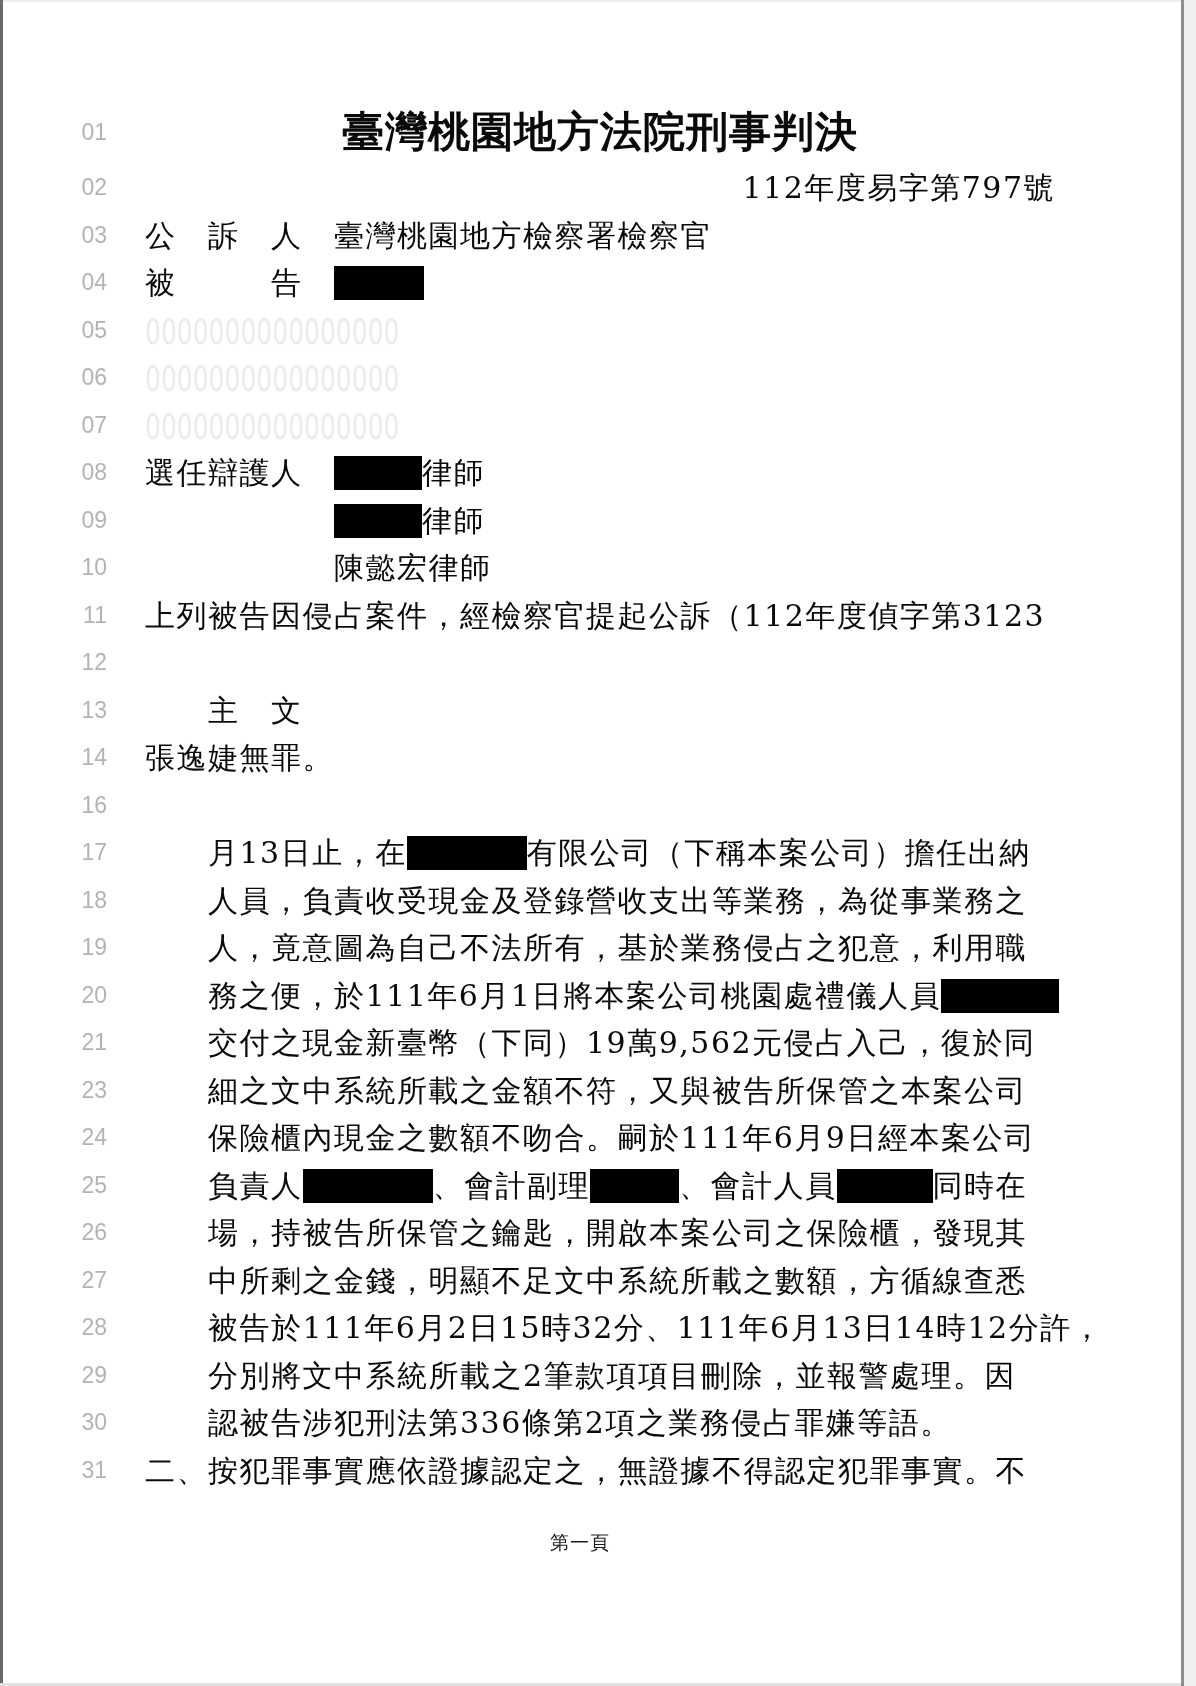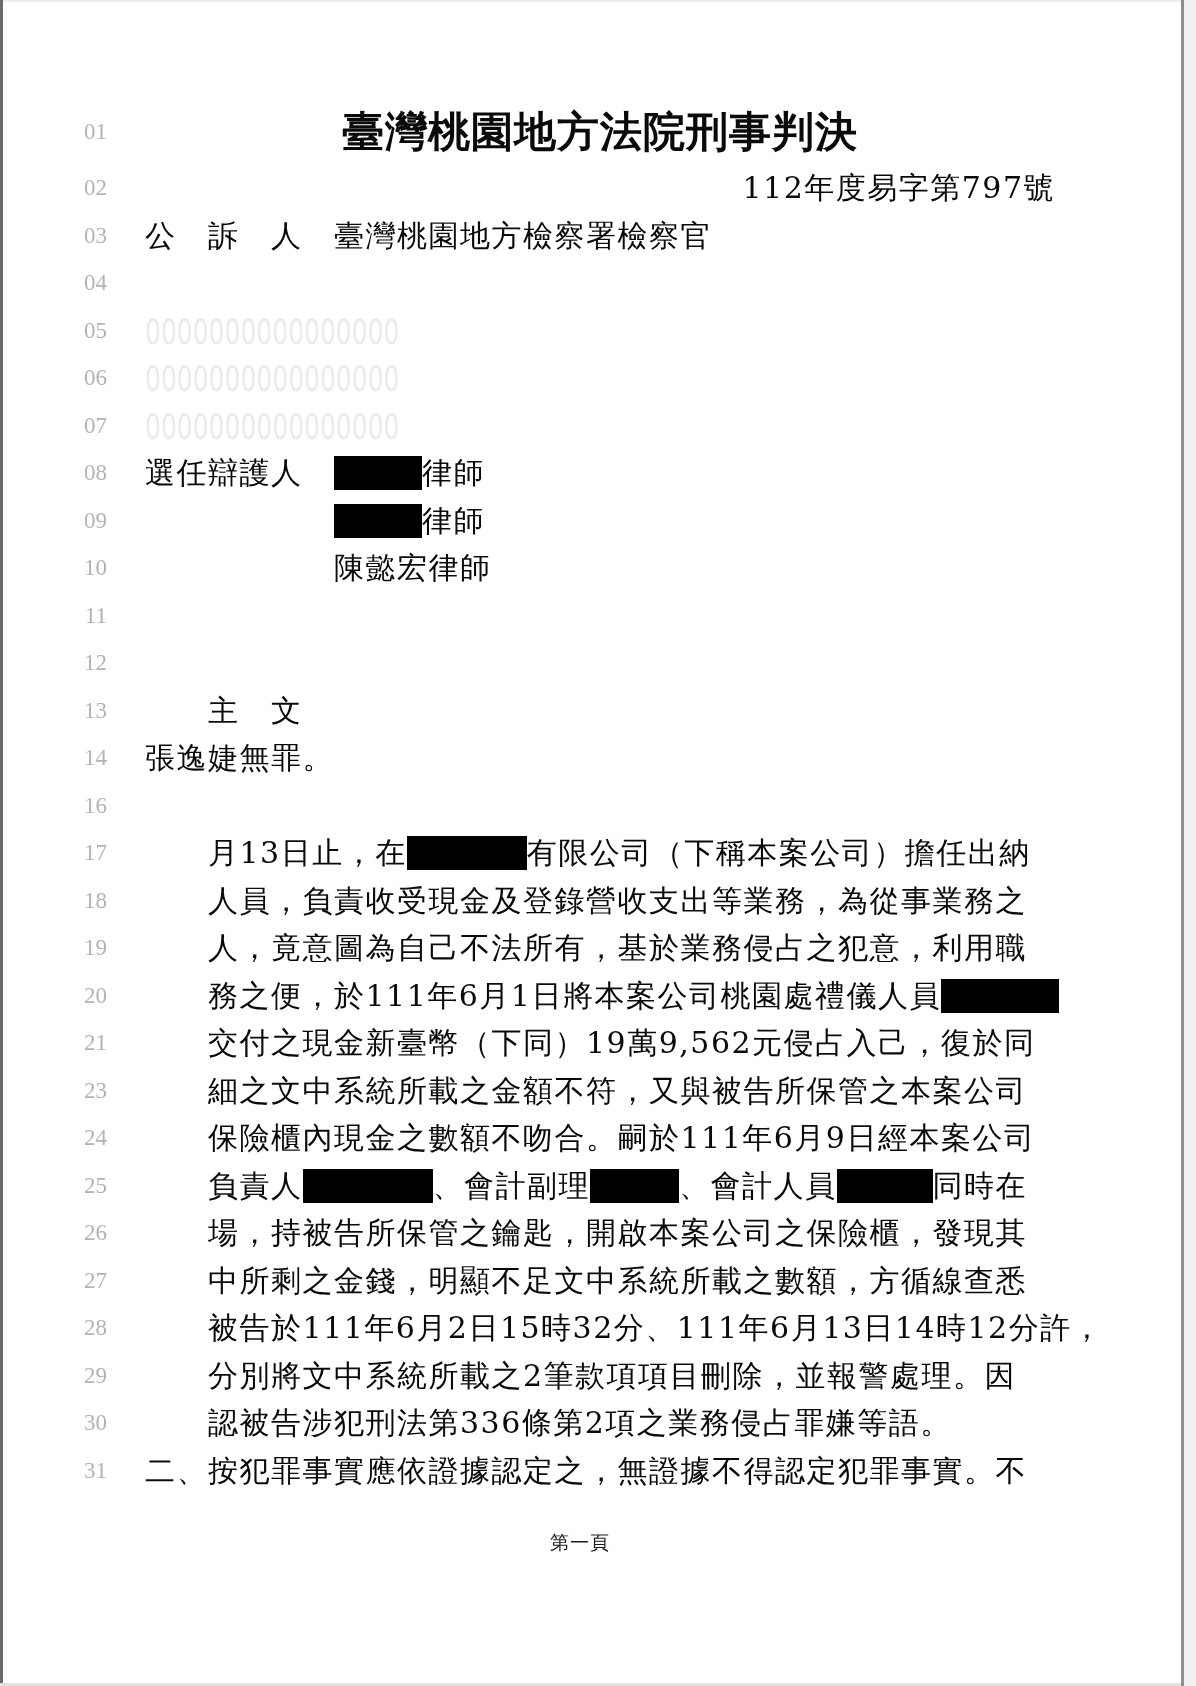--- a/index.html
+++ b/index.html
@@ -12,21 +12,21 @@
   .edge-top{position:absolute;left:0;top:0;width:1196px;height:2px;background:#ededed;}
   .edge-left{position:absolute;left:0;top:0;width:3px;height:1686px;background:#6a6a6a;}
   .edge-bottom{position:absolute;left:0;top:1683px;width:1196px;height:3px;background:#e2e2e2;}
   .right-gutter{position:absolute;top:0;right:0;width:12px;height:1686px;background:#f0f0f0;border-left:3px solid #8f8f8f;}
 
   .doc{position:absolute;left:0;top:0;width:1180px;padding:100px 0 0 48px;box-sizing:border-box;}
 
   .line{display:flex;height:47.5px;line-height:47.5px;white-space:nowrap;}
   .lnum{
     flex:0 0 97px;box-sizing:border-box;padding-right:38px;text-align:right;
-    font-family:Liberation Serif, serif;
+    font-family:Liberation Sans, sans-serif;
     font-size:23px;color:#b3b3b3;
   }
   .ltext{
     flex:0 0 910px;max-width:910px;box-sizing:border-box;
     font-size:30px;letter-spacing:1.5px;color:#0a0a0a;
   }
 
   .style-title{height:64px;line-height:64px;}
   .style-title .ltext{font-size:42px;letter-spacing:1px;text-align:center;font-weight:bold;}
   .style-docno .ltext{text-align:right;}
@@ -60,20 +60,21 @@
       <div class="line style-docno">
     <span class="lnum">02</span>
     <span class="ltext"><span>112年度易字第797號</span></span>
   </div>
       <div class="line style-body">
     <span class="lnum">03</span>
     <span class="ltext"><span>公　訴　人　臺灣桃園地方檢察署檢察官</span></span>
   </div>
       <div class="line style-body">
     <span class="lnum">04</span>
+    <span class="ltext"><span>被　　　告　</span><span class="redact" style="width: 90px;"></span></span>
   </div>
       <div class="line style-ghost">
     <span class="lnum">05</span>
     <span class="ltext"><span>0000000000000000</span></span>
   </div>
       <div class="line style-ghost">
     <span class="lnum">06</span>
     <span class="ltext"><span>0000000000000000</span></span>
   </div>
       <div class="line style-ghost">
@@ -87,20 +88,21 @@
       <div class="line style-body">
     <span class="lnum">09</span>
     <span class="ltext" style="padding-left: 189px;"><span class="redact" style="width: 88px;"></span><span>律師</span></span>
   </div>
       <div class="line style-body">
     <span class="lnum">10</span>
     <span class="ltext" style="padding-left: 189px;"><span>陳懿宏律師</span></span>
   </div>
       <div class="line style-body">
     <span class="lnum">11</span>
+    <span class="ltext"><span>上列被告因侵占案件，經檢察官提起公訴（112年度偵字第3123</span></span>
   </div>
       <div class="line style-body">
     <span class="lnum">12</span>
   </div>
       <div class="line style-body">
     <span class="lnum">13</span>
     <span class="ltext" style="padding-left: 63px;"><span>主　文</span></span>
   </div>
       <div class="line style-body">
     <span class="lnum">14</span>

